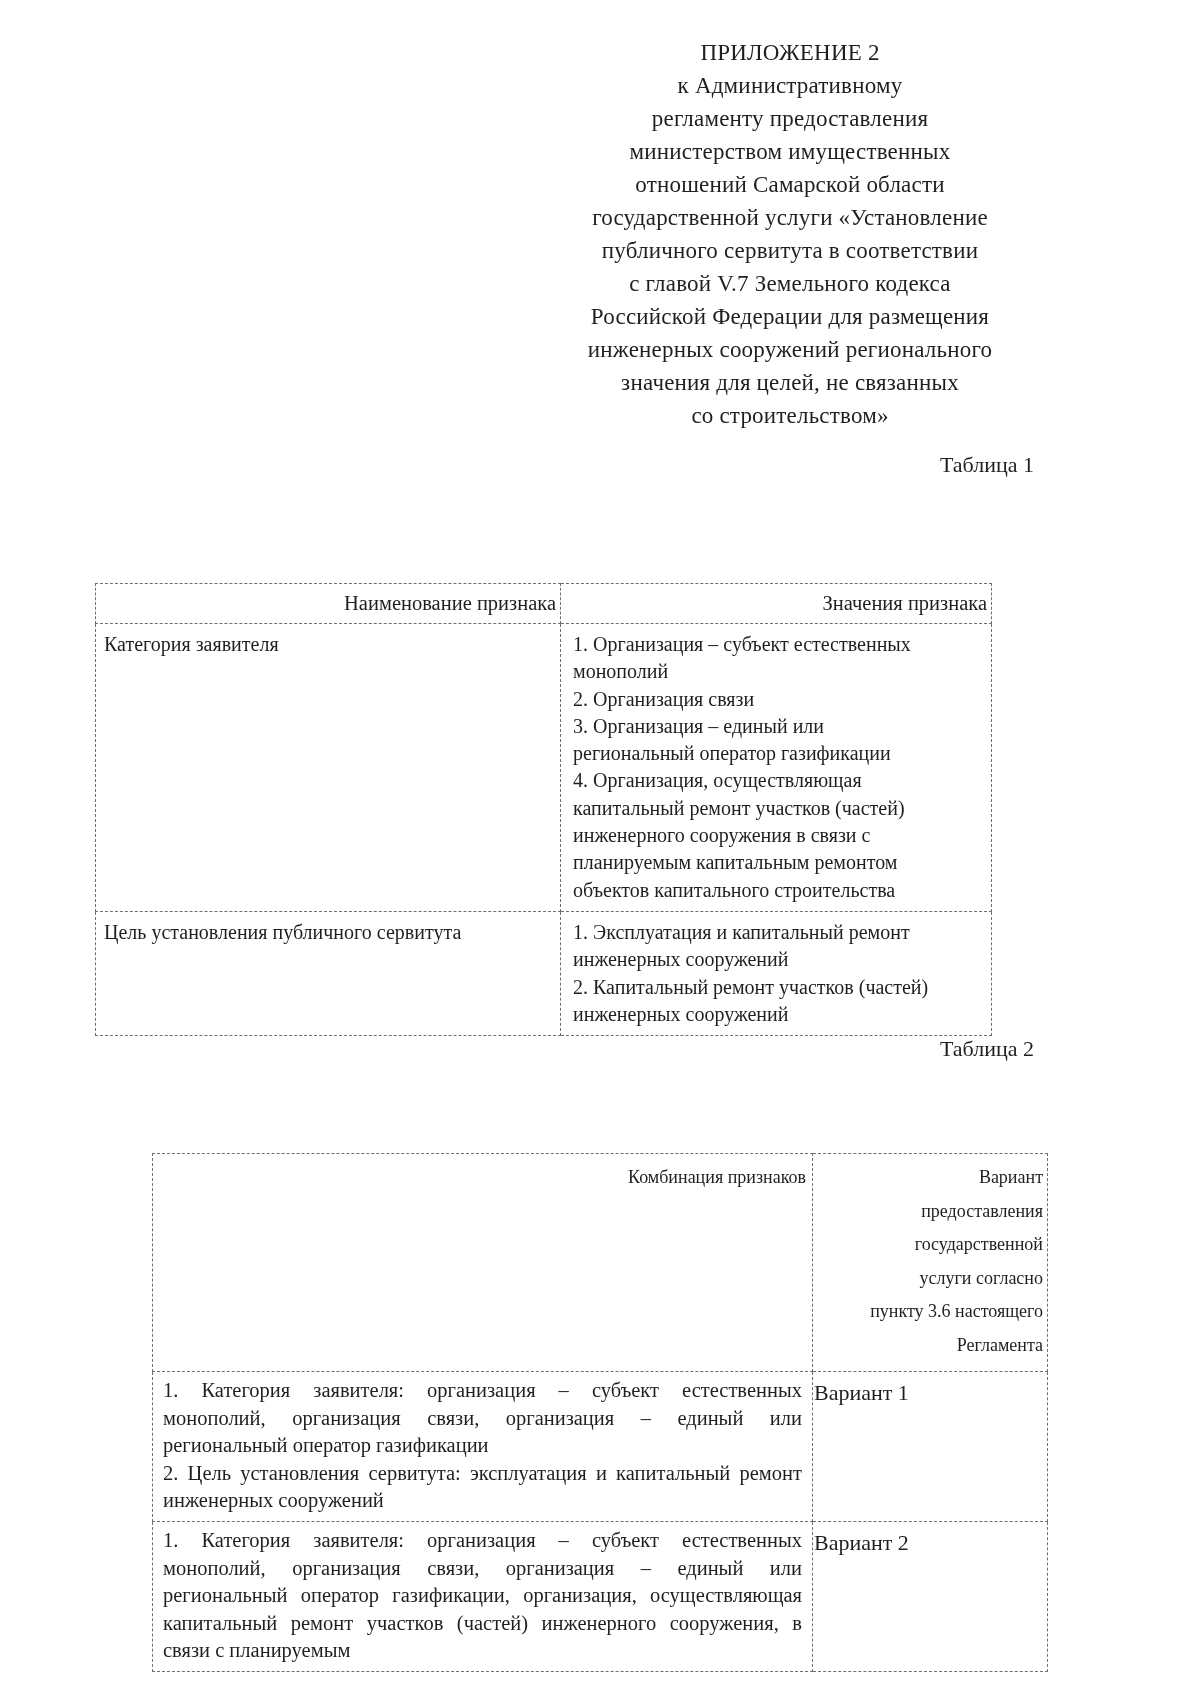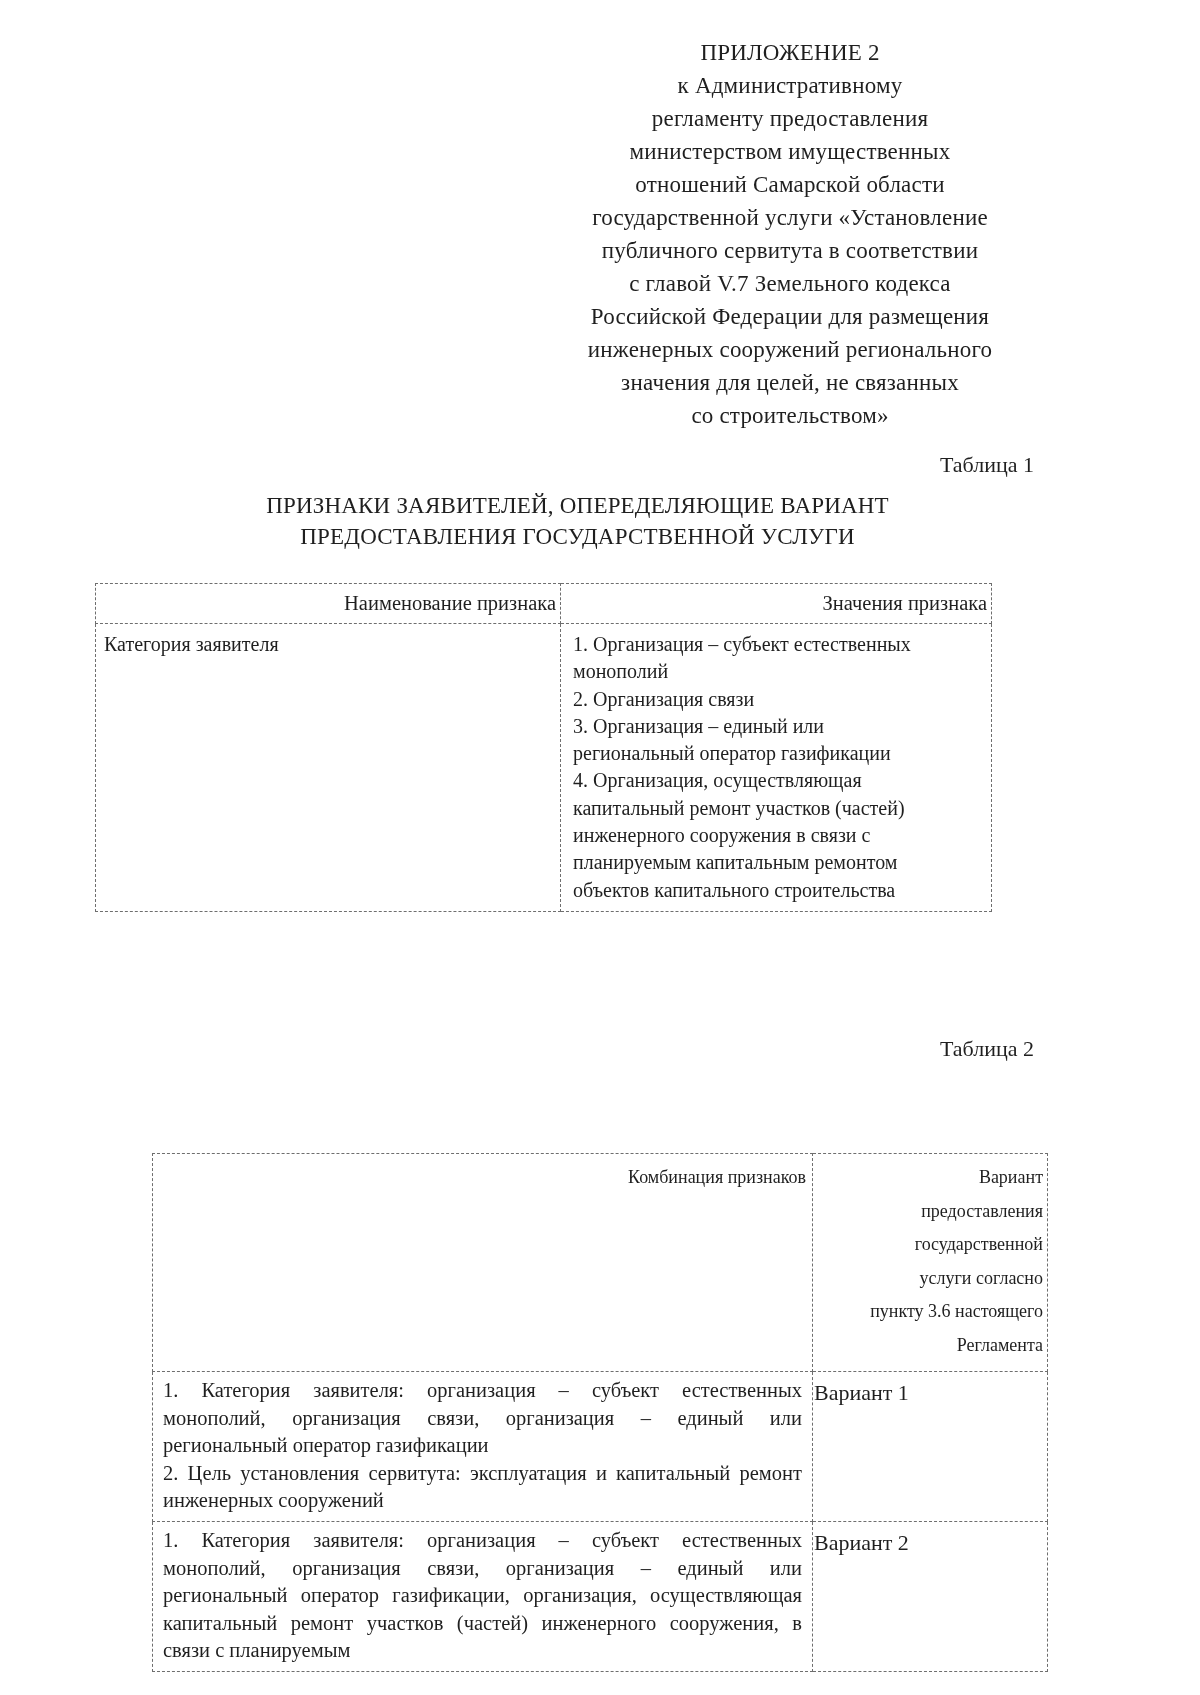--- a/index.html
+++ b/index.html
@@ -101,22 +101,20 @@
 государственной услуги «Установление
 публичного сервитута в соответствии
 с главой V.7 Земельного кодекса
 Российской Федерации для размещения
 инженерных сооружений регионального
 значения для целей, не связанных
 со строительством»</div>
 
   <div class="caption caption1">Таблица 1</div>
 
-  <div class="table-title title1">ПРИЗНАКИ ЗАЯВИТЕЛЕЙ, ОПЕРЕДЕЛЯЮЩИЕ ВАРИАНТ
-ПРЕДОСТАВЛЕНИЯ ГОСУДАРСТВЕННОЙ УСЛУГИ</div>
 
   <table class="t1">
     <colgroup>
         <col style="width:465px">
         <col>
       </colgroup>
     <thead>
       <tr>
         <th>Наименование признака</th>
         <th>Значения признака</th>
@@ -128,20 +126,27 @@
         <td class="vals">1. Организация – субъект естественных
 монополий
 2. Организация связи
 3. Организация – единый или
 региональный оператор газификации
 4. Организация, осуществляющая
 капитальный ремонт участков (частей)
 инженерного сооружения в связи с
 планируемым капитальным ремонтом
 объектов капитального строительства</td>
+      </tr>
+      <tr>
+        <td class="feat">Цель установления публичного сервитута</td>
+        <td class="vals">1. Эксплуатация и капитальный ремонт
+инженерных сооружений
+2. Капитальный ремонт участков (частей)
+инженерных сооружений</td>
       </tr>
     </tbody>
   </table>
 
   <div class="caption caption2">Таблица 2</div>
 
 
   <table class="t2">
     <colgroup>
         <col style="width:660px">

